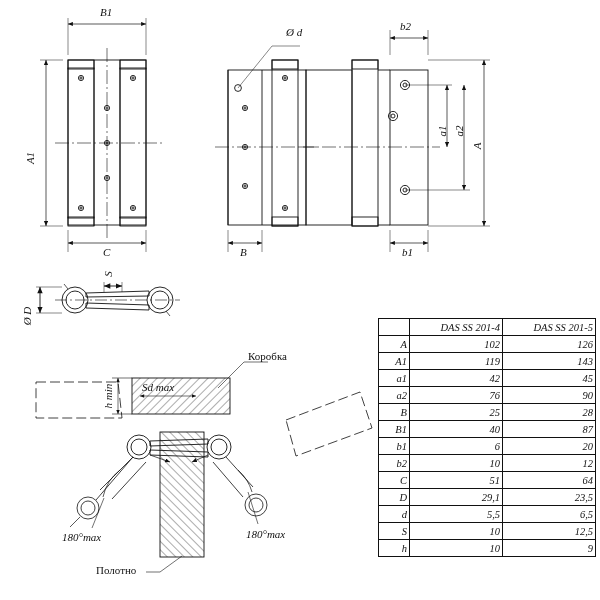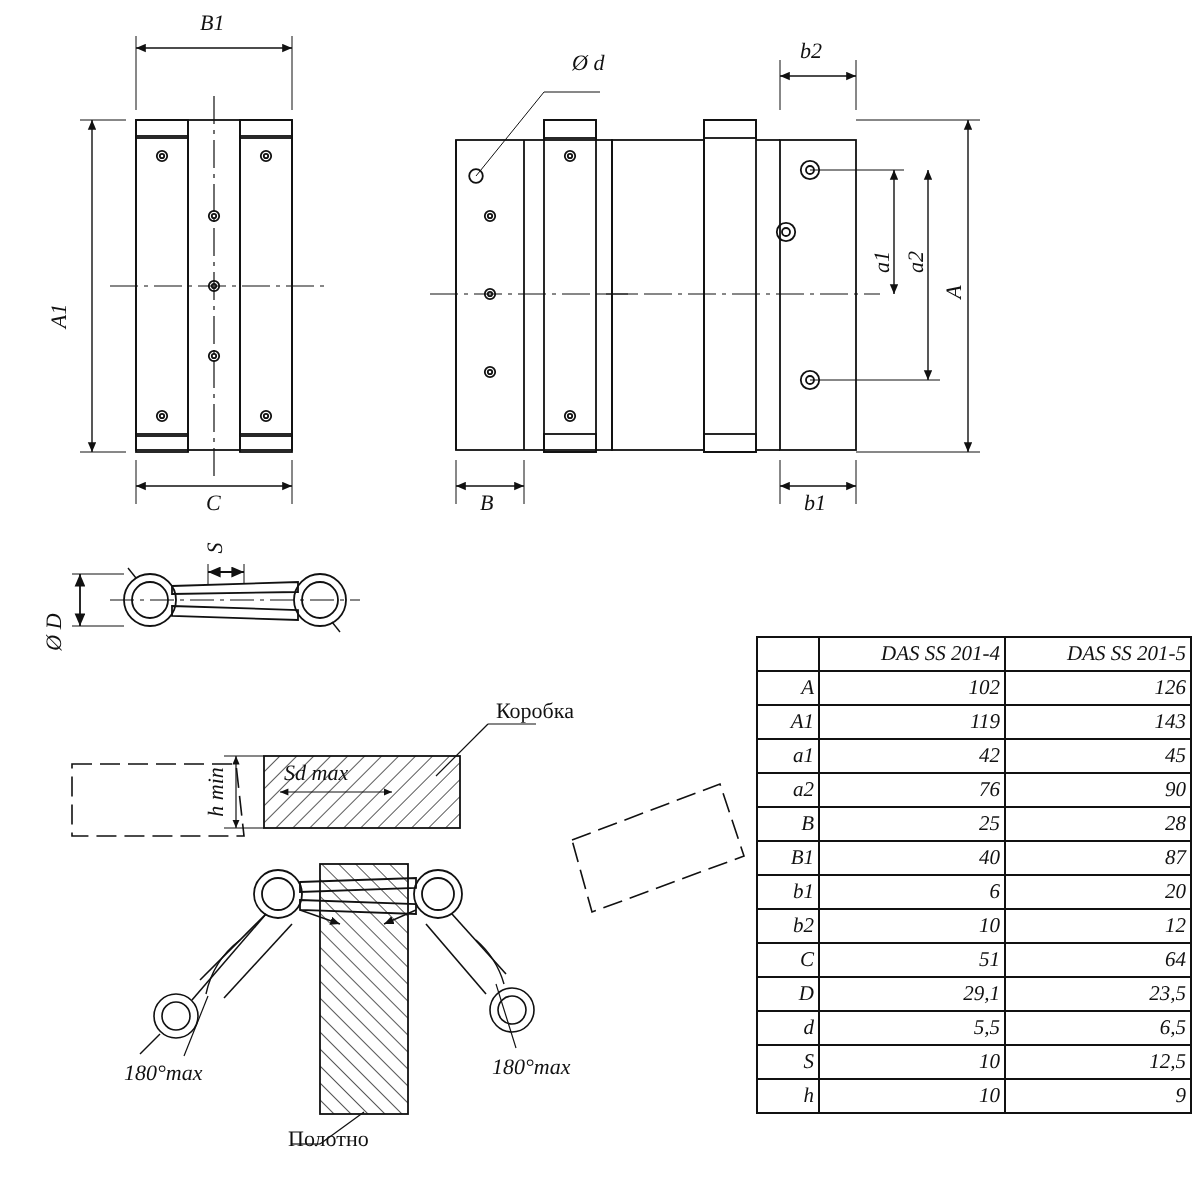--- a/index.html
+++ b/index.html
@@ -238,21 +238,21 @@
   <div class="lbl" style="left:436px;top:125px;transform:rotate(-90deg);">a1</div>
   <div class="lbl" style="left:453px;top:125px;transform:rotate(-90deg);">a2</div>
   <div class="lbl" style="left:474px;top:140px;transform:rotate(-90deg);">A</div>
   <div class="lbl" style="left:105px;top:268px;transform:rotate(-90deg);">S</div>
   <div class="lbl" style="left:18px;top:310px;transform:rotate(-90deg);">Ø D</div>
   <div class="lbl" style="left:96px;top:390px;transform:rotate(-90deg);">h min</div>
   <div class="lbl" style="left:142px;top:381px;">Sd max</div>
   <div class="lbl" style="left:62px;top:531px;">180°max</div>
   <div class="lbl" style="left:246px;top:528px;">180°max</div>
   <div class="lbl ru" style="left:248px;top:350px;">Коробка</div>
-  <div class="lbl ru" style="left:96px;top:564px;margin-left:48px;">Полотно</div>
+  <div class="lbl ru" style="left:96px;top:564px;">Полотно</div>
 
   <table class="spec" style="left:378px;top:318px;">
     <thead>
       <tr>
         <th></th>
         <th>DAS SS 201-4</th>
         <th>DAS SS 201-5</th>
       </tr>
     </thead>
     <tbody>

